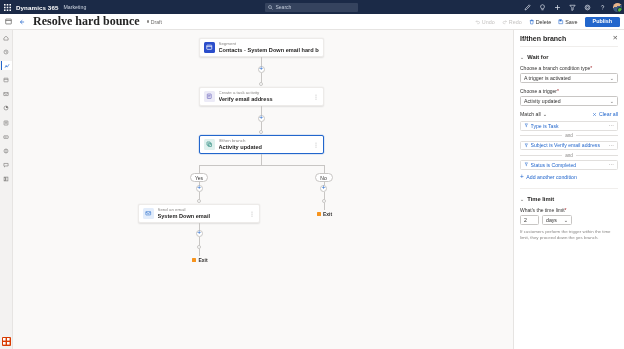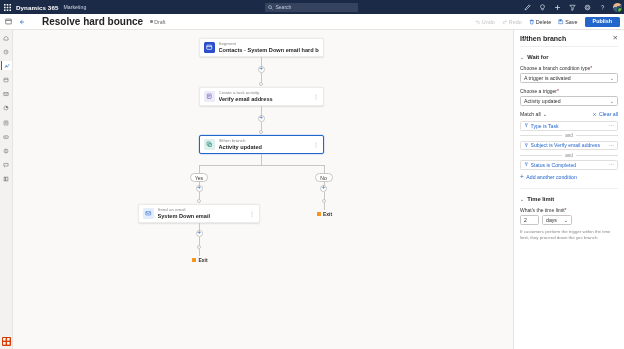--- a/index.html
+++ b/index.html
@@ -47,21 +47,21 @@
   
   .cmdbar {
     position: absolute; top: 14px; left: 0; width: 624px; height: 16px;
     background: #ffffff; border-bottom: .7px solid #e6e4e2;
     display: flex; align-items: center;
   }
   .hamburger { width: 16px; height: 16px; display:flex; align-items:center; justify-content:center; }
   .hamburger svg { width: 7px; height: 7px; }
   .backarrow { width: 12px; display:flex; align-items:center; justify-content:center; color:#2266cc; }
   .backarrow svg { width: 6px; height: 6px; }
-  .page-title { font-size: 10px; color: #242424; font-weight: 600; margin-left: 14px; white-space: nowrap; }
+  .page-title { font-size: 12px; color: #242424; font-weight: 600; margin-left: 5px; white-space: nowrap; font-family: Liberation Serif, serif; }
   .draft-pill { display: flex; align-items: center; gap: 1.5px; margin-left: 7px; }
   .draft-dot { width: 2.6px; height: 2.6px; background: #8a8886; border-radius: 50%; }
   .draft-txt { font-size: 5.2px; color: #6d6b69; }
   .cmd-right { position: absolute; right: 4px; top: 0; height: 16px; display: flex; align-items: center; gap: 7px; }
   .cmd-btn { display: flex; align-items: center; gap: 1.5px; font-size: 5.4px; color: #323130; white-space: nowrap; }
   .cmd-btn.disabled { color: #c4c2c0; }
   .cmd-btn svg { width: 5.5px; height: 5.5px; flex: none; }
   .cmd-btn .ic-blue { color: #2266cc; }
   .publish {
     background: #2266cc; color: #fff; font-size: 5.4px; font-weight: 600;

